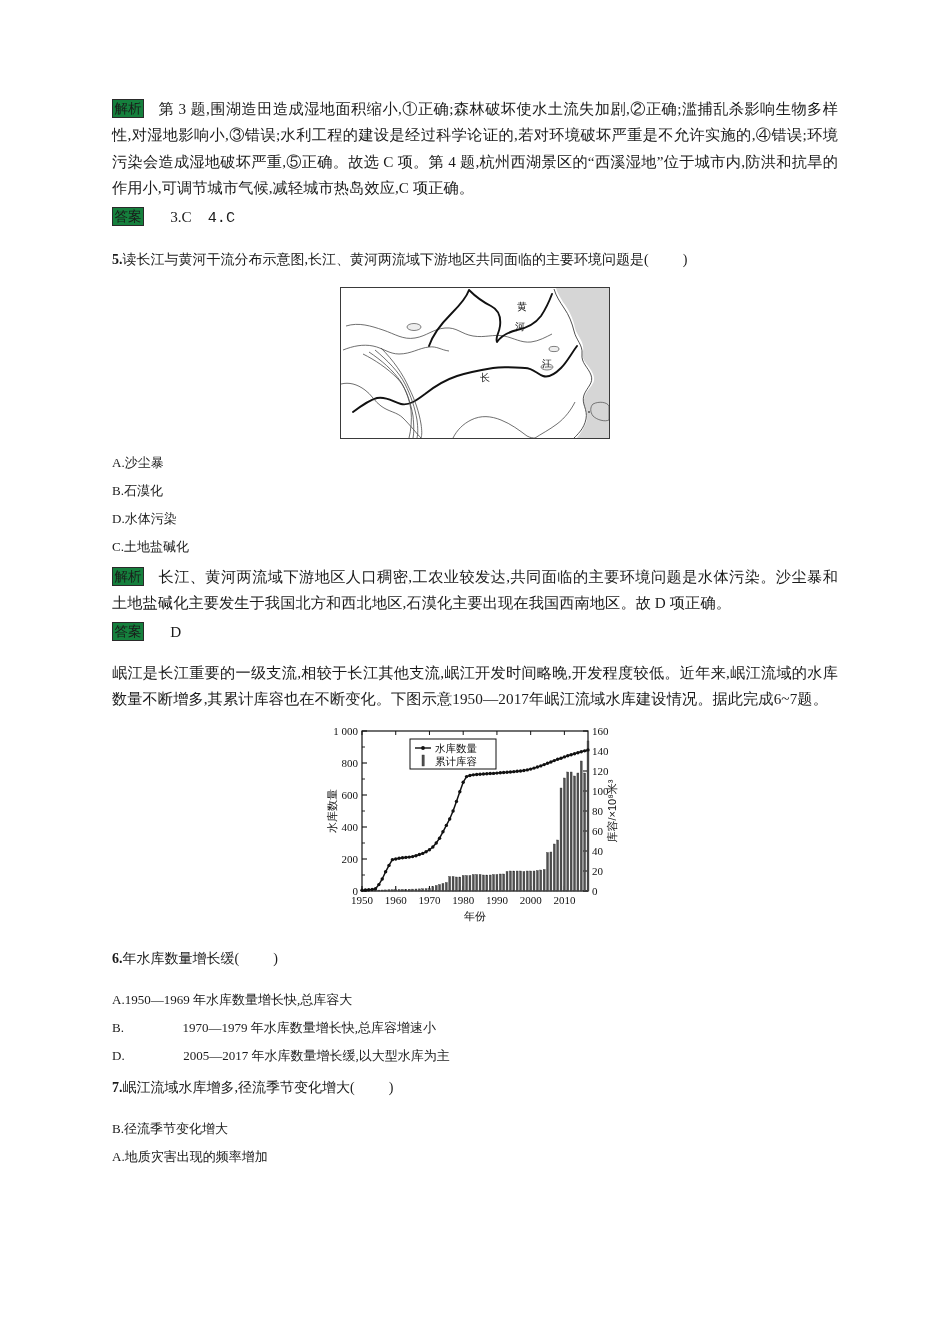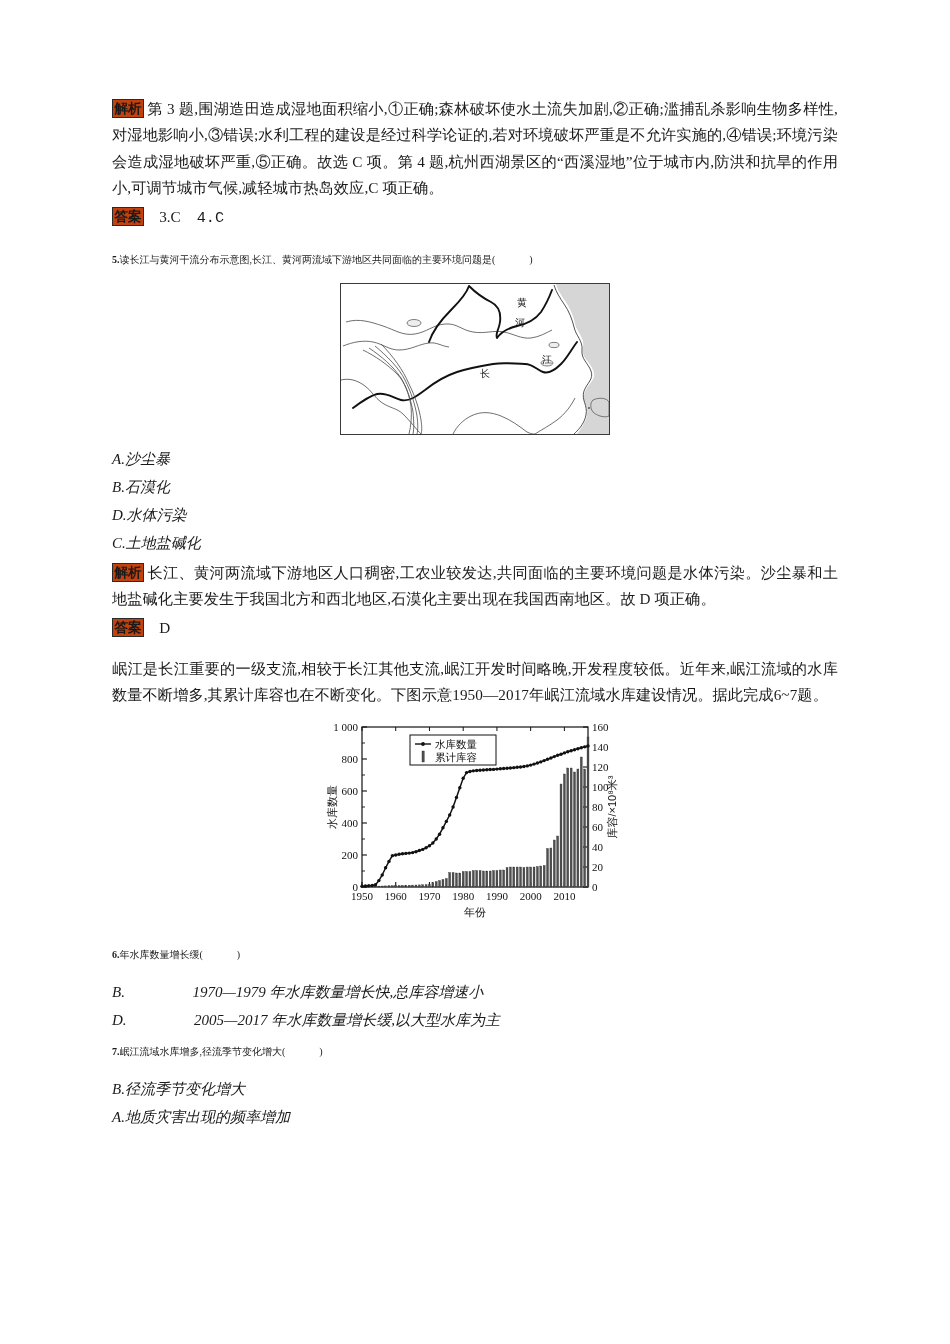--- a/index.html
+++ b/index.html
@@ -28,51 +28,50 @@
     line-height: 26.4px;
     text-align: justify;
     text-justify: inter-ideograph;
     margin: 0 0 0 0;
     letter-spacing: 0.1px;
   }
 
   .tag {
     display: inline-block;
     border: 1px solid #2a2a2a;
-    background: #c2410c;
+    background: #15803d;
     font-family: "Liberation Sans", "DejaVu Sans", sans-serif;
-    font-weight: bold;
+    font-weight: normal;
     font-size: 13.6px;
     line-height: 17px;
     padding: 0px 1.5px;
-    margin-right: 3px;
+    margin-right: 14px;
     vertical-align: 1px;
     letter-spacing: 0px;
   }
 
   .ansline {
     font-size: 15.2px;
     line-height: 26px;
     margin-top: 2px;
   }
   .ansline .val { margin-left: 12px; }
   .ansline .val2 { margin-left: 16px; font-family: Liberation Mono, monospace; }
 
   .qstem {
-    font-size: 10px;
+    font-size: 14px;
     line-height: 27px;
     margin-top: 4px;
   }
   .qnum { font-weight: bold; }
 
   .opt {
-    font-size: 15px;
+    font-size: 13px;
     line-height: 28px;
     white-space: pre;
-    font-style: italic;
   }
   .opt .optpad { display: inline-block; }
 
   
   .map-wrap {
     margin: 8px 0 10px 0;
     display: flex;
     justify-content: center;
   }
   .map-frame {
@@ -371,20 +370,21 @@
           <circle cx="113" cy="29" r="1.9" fill="#111"></circle>
           <text x="125" y="32.5" class="lgcjk">水库数量</text>
           <rect x="112" y="36" width="2.2" height="11" fill="#4f4f4f" stroke="#2b2b2b" stroke-width="0.4"></rect>
           <text x="125" y="46" class="lgcjk">累计库容</text>
         </svg>
     </div>
   </div>
 
   <p class="qstem"><span class="qnum">6.</span><span>年水库数量增长缓(</span><span style="display:inline-block;width:34px"></span><span>)</span></p>
 
+  <div class="opt"><span>A.</span><span class="optpad"></span><span>1950—1969 年水库数量增长快,总库容大</span></div>
   <div class="opt"><span>B.</span><span class="optpad">                  </span><span>1970—1979 年水库数量增长快,总库容增速小</span></div>
   <div class="opt"><span>D.</span><span class="optpad">                  </span><span>2005—2017 年水库数量增长缓,以大型水库为主</span></div>
 
   <p class="qstem"><span class="qnum">7.</span><span>岷江流域水库增多,径流季节变化增大(</span><span style="display:inline-block;width:34px"></span><span>)</span></p>
 
   <div class="opt"><span>B.径流季节变化增大</span></div>
   <div class="opt"><span>A.地质灾害出现的频率增加</span></div>
 
 </div>
 

